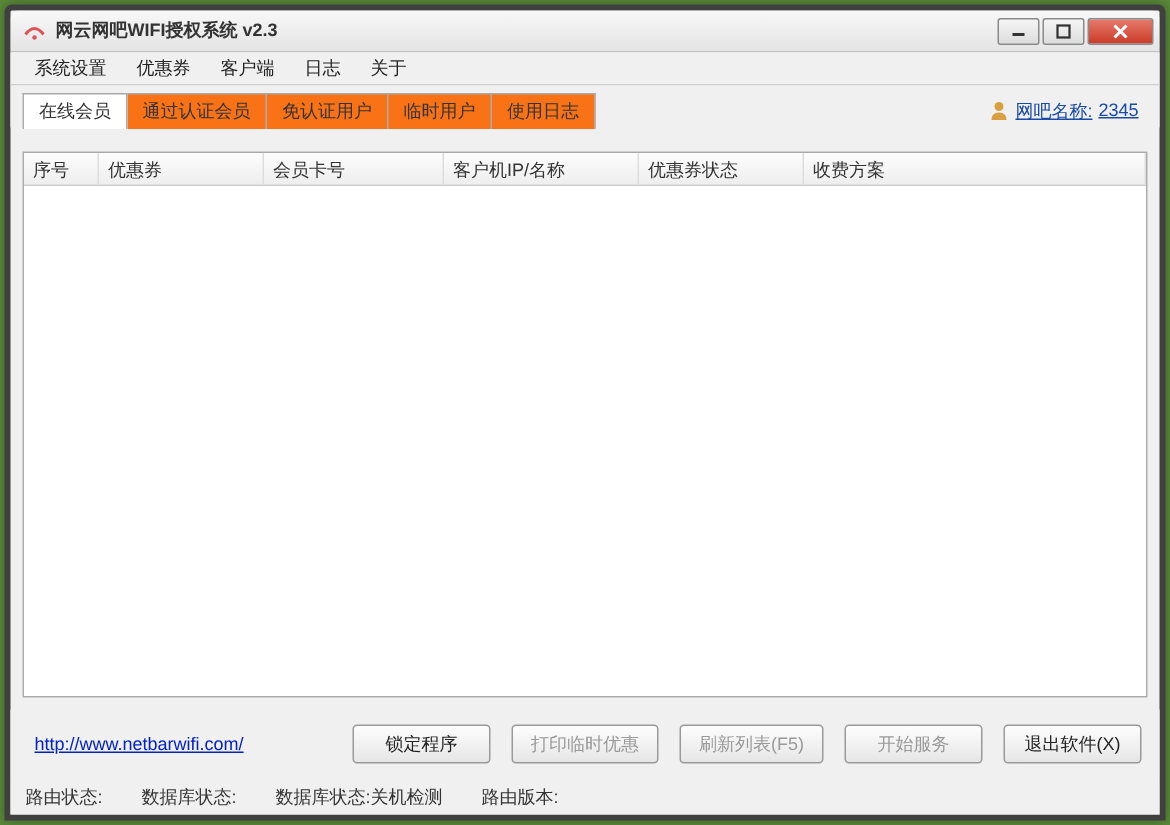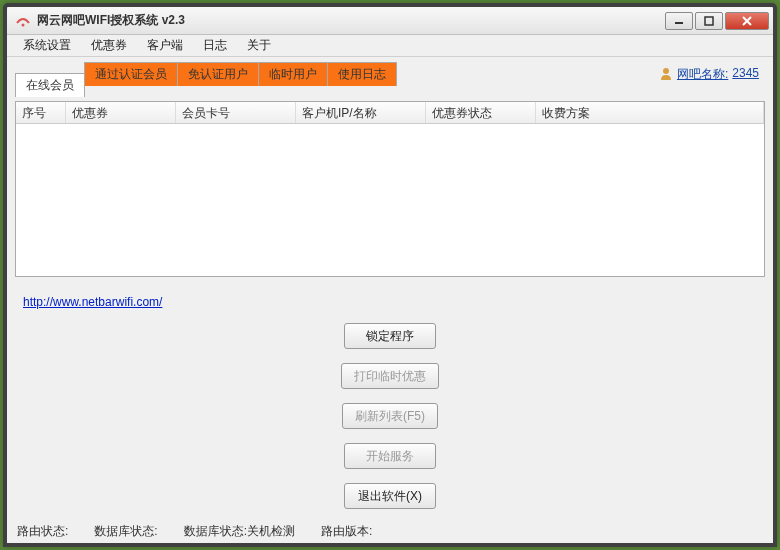--- a/index.html
+++ b/index.html
@@ -82,21 +82,21 @@
       background: #f97316;
       margin-right: -1px;
       position: relative;
       top: 1px;
       color: #333;
       cursor: default;
     }
     .tab.active {
       background: #fff;
       z-index: 2;
-      top: 12px;
+      top: 1px;
     }
     .topright {
       margin-left: auto;
       padding: 2px 6px 2px 2px;
       display: flex;
       align-items: flex-start;
       gap: 4px;
       color: #1a4aa8;
     }
     .topright .link { color: #1a4aa8; text-decoration: underline; cursor: pointer; }
@@ -127,21 +127,20 @@
       overflow: hidden;
       white-space: nowrap;
     }
     .table-body { flex: 1; background: #fff; }
     .button-row {
       display: flex;
       align-items: center;
       padding: 10px 12px;
       background: #f0f0f0;
       gap: 14px;
-      flex-direction: column;
     }
     .url-link {
       color: #0020c8;
       text-decoration: underline;
       cursor: pointer;
       margin-right: auto;
       padding-left: 4px;
     }
     .btn {
       min-width: 92px;

